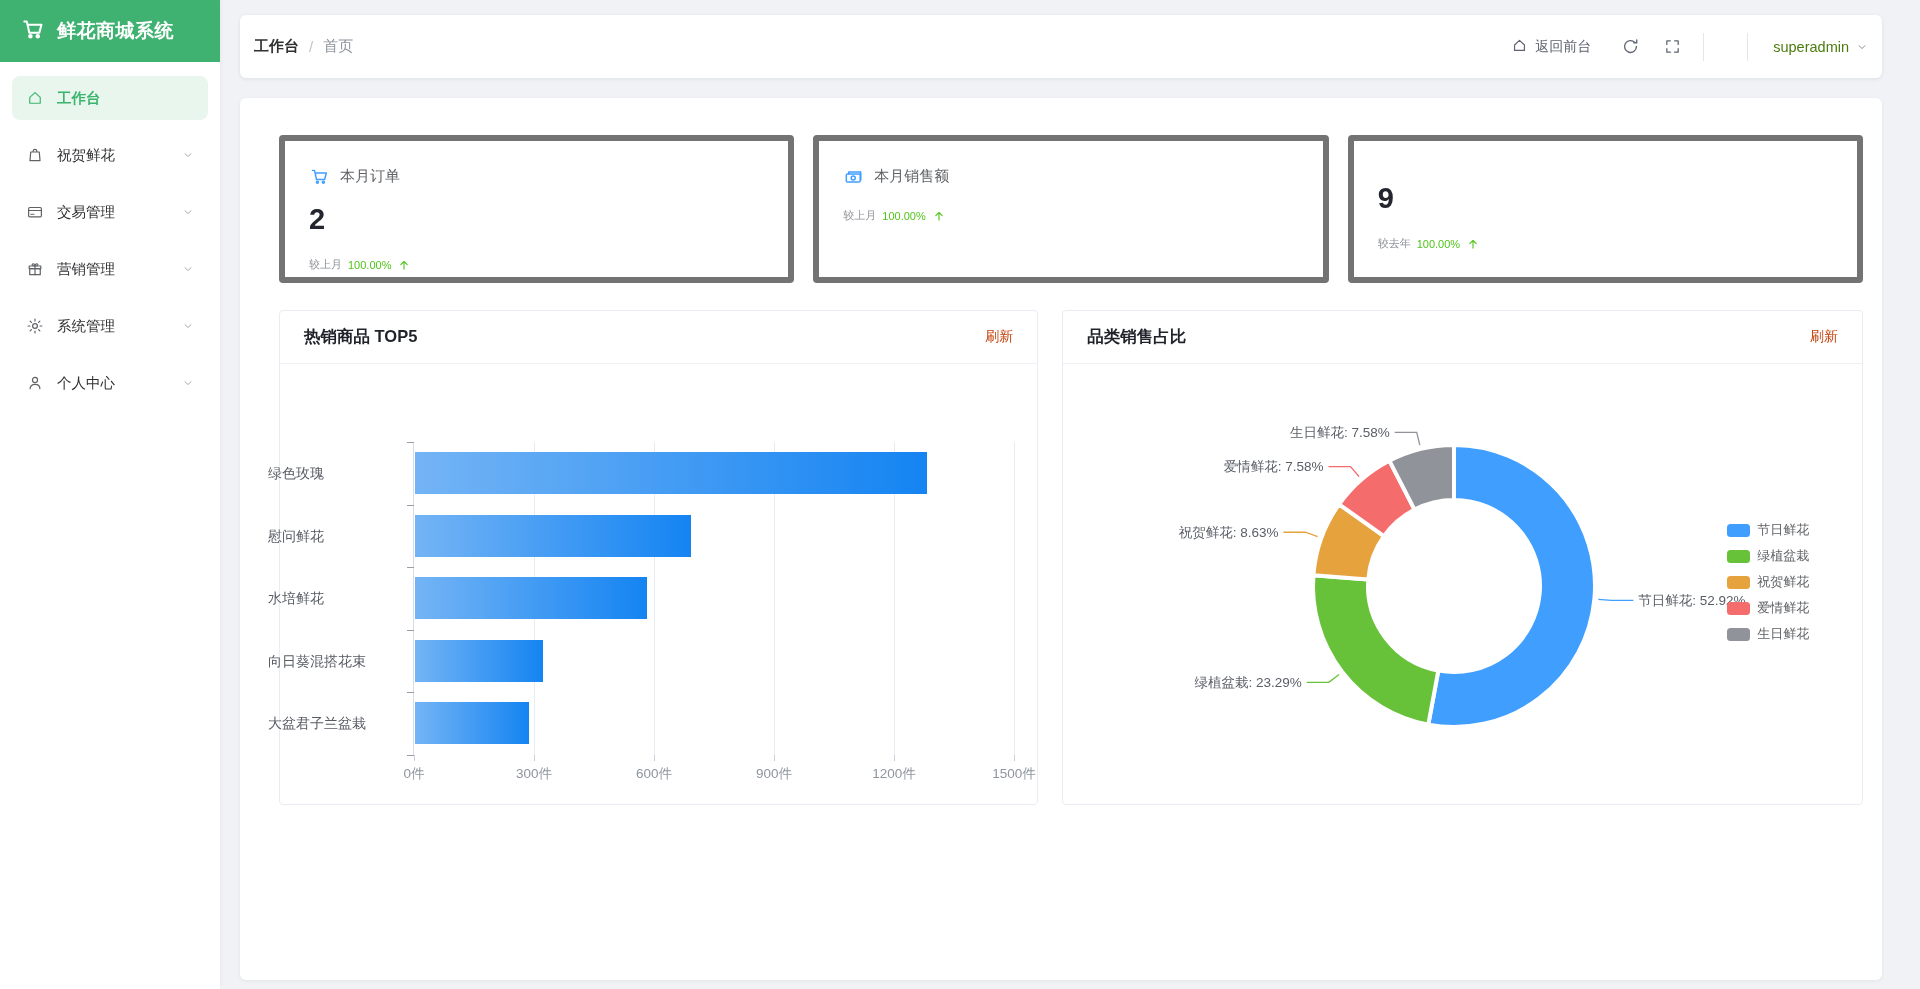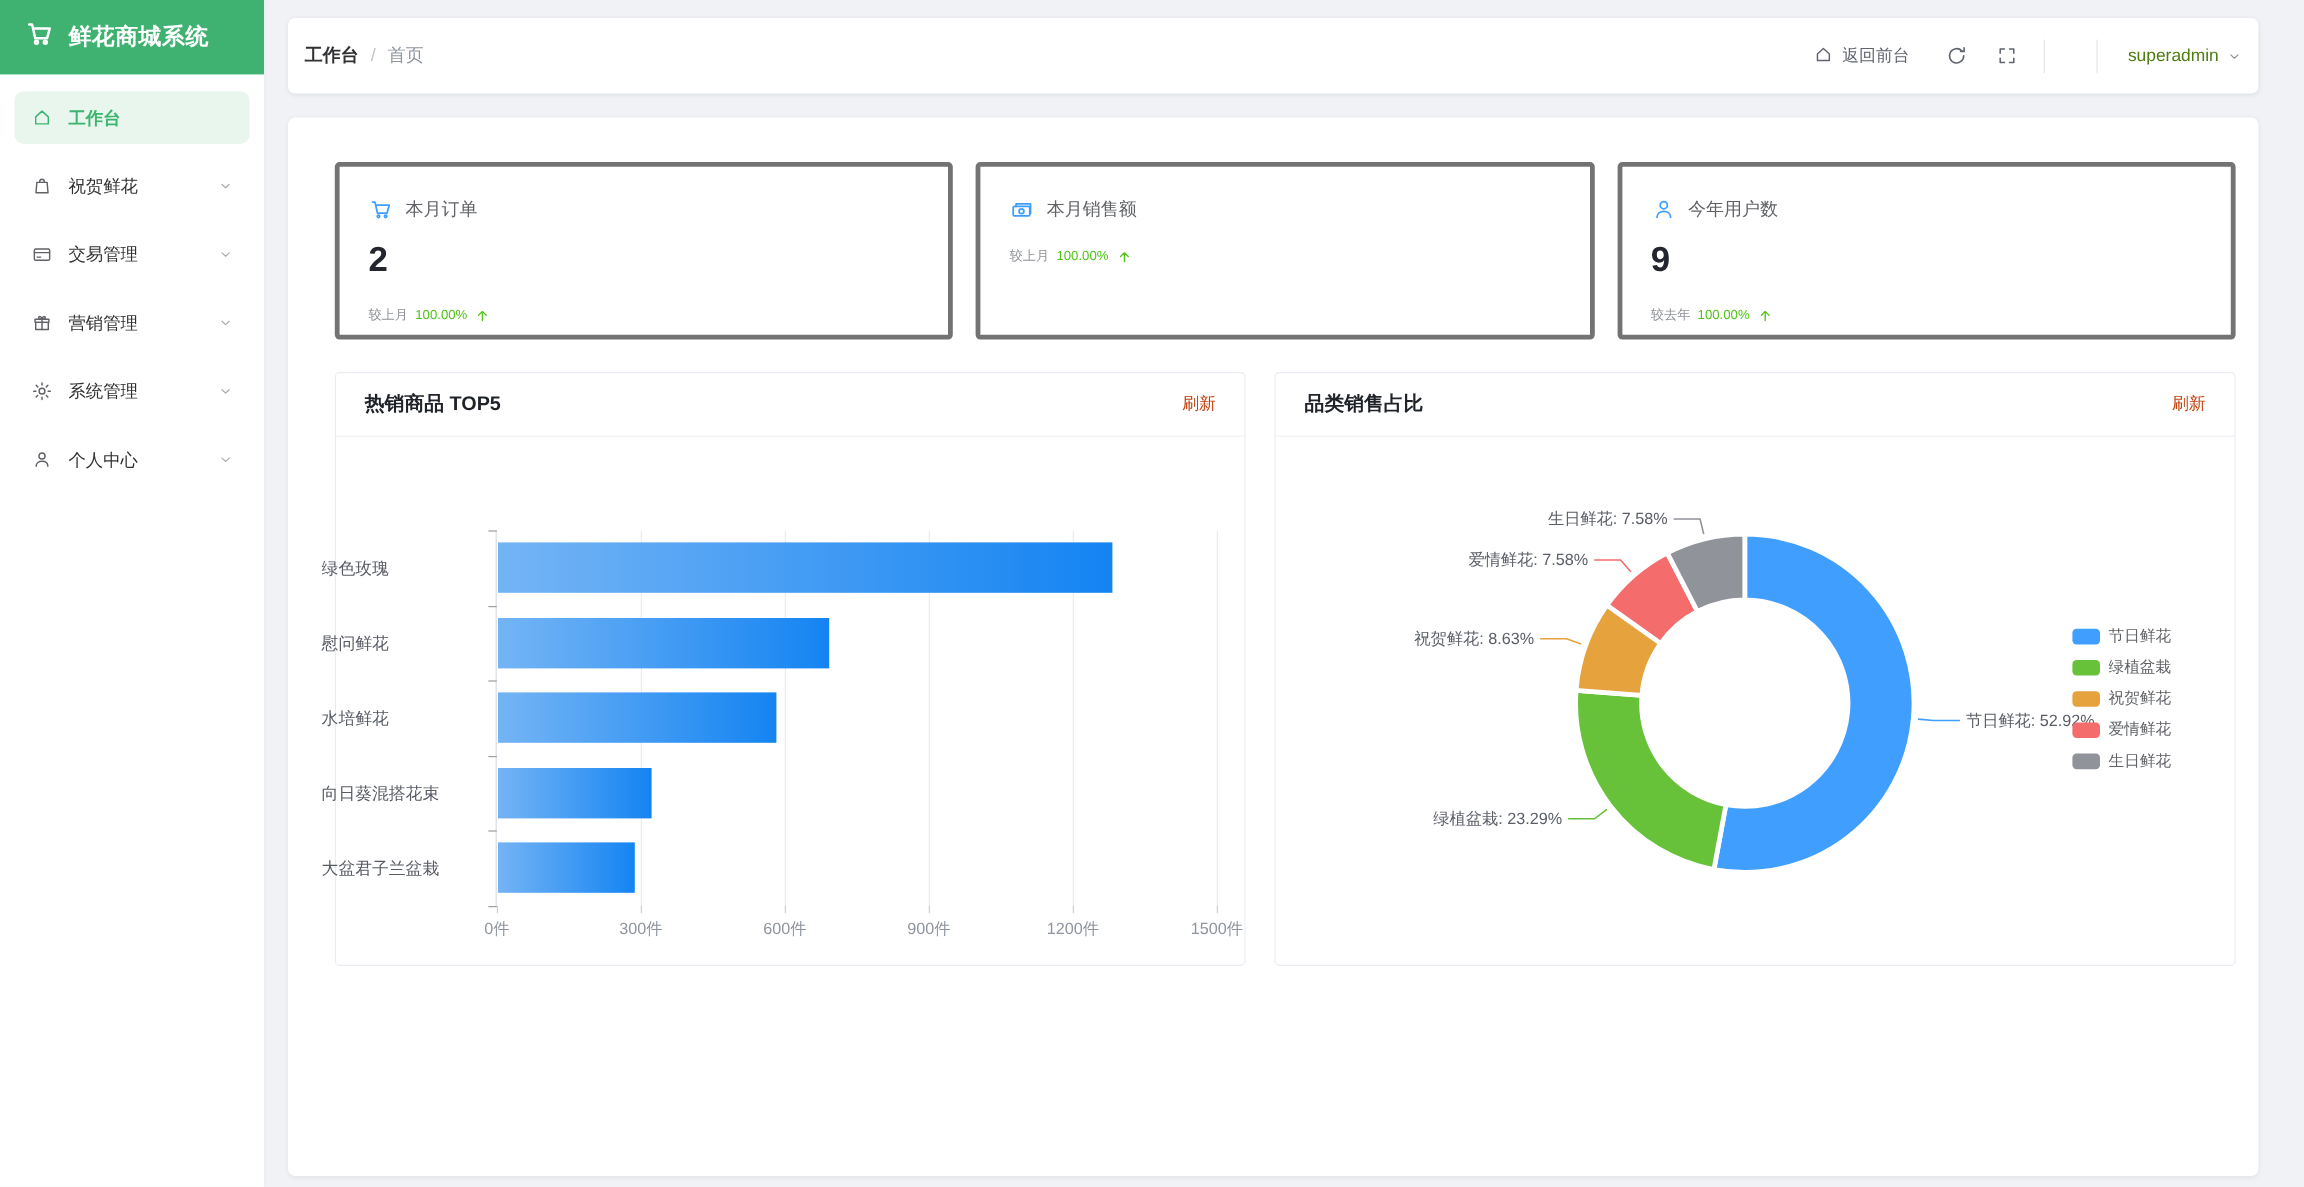--- a/index.html
+++ b/index.html
@@ -37,21 +37,21 @@
   .tb-divider.d1 { margin-left:22px; }
   .tb-divider.d2 { margin-left:43px; }
   .tb-user { margin-left:25px; color:#4d7c0f; font-size:14.5px; cursor:pointer; display:flex; align-items:center; }
   .tb-caret { margin-left:7px; color:#8f959e; display:flex; align-items:center; }
 
   .content { margin-top:20px; height:882px; background:#fff; border-radius:6px;
     box-shadow:0 1px 4px rgba(0,21,41,.06); padding:37px 19px 0 39px; }
 
   
   .stat-row { display:flex; gap:19px; }
-  .stat-card { flex:1; height:148px; border:4px solid #737373; border-radius:4px; padding:25px 24px; background:#fff; }
+  .stat-card { flex:1; height:148px; border:6px solid #737373; border-radius:4px; padding:25px 24px; background:#fff; }
   .stat-head { display:flex; align-items:center; gap:10px; color:#606266; font-size:15px; }
   .stat-head .s-icon { color:#409eff; display:flex; align-items:center; }
   .stat-value { margin-top:16px; font-size:29px; font-weight:bold; color:#23262e; }
   .stat-delta { margin-top:21px; font-size:11px; color:#909399; display:flex; align-items:center; gap:6px; }
   .delta-pct { color:#52c41a; }
   .trend-up { color:#52c41a; display:flex; align-items:center; }
 
   
   .charts-row { display:flex; gap:24px; margin-top:27px; }
   .chart-card { height:495px; border:1px solid #e9edf3; border-radius:4px; background:#fff; }
@@ -267,29 +267,20 @@
           <span class="delta-pct">100.00%</span>
           <span class="trend-up">
             <svg width="14" height="14" viewBox="0 0 24 24" fill="none" stroke="currentColor" stroke-width="1.9" stroke-linecap="round" stroke-linejoin="round">
                 <path d="M12 19V6M6.5 11.5 12 6l5.5 5.5"></path>
               </svg>
           </span>
         </div>
       </div>
 
       <div class="stat-card">
-        <div class="stat-head">
-          <span class="s-icon">
-            <svg width="21" height="21" viewBox="0 0 24 24" fill="none" stroke="currentColor" stroke-width="1.7" stroke-linecap="round" stroke-linejoin="round">
-                <circle cx="12" cy="8" r="3.4"></circle>
-                <path d="M5.5 19.5c0-3.7 2.9-5.7 6.5-5.7s6.5 2 6.5 5.7"></path>
-              </svg>
-          </span>
-          <span>今年用户数</span>
-        </div>
         <div class="stat-value">9</div>
         <div class="stat-delta">
           <span>较去年</span>
           <span class="delta-pct">100.00%</span>
           <span class="trend-up">
             <svg width="14" height="14" viewBox="0 0 24 24" fill="none" stroke="currentColor" stroke-width="1.9" stroke-linecap="round" stroke-linejoin="round">
                 <path d="M12 19V6M6.5 11.5 12 6l5.5 5.5"></path>
               </svg>
           </span>
         </div>

